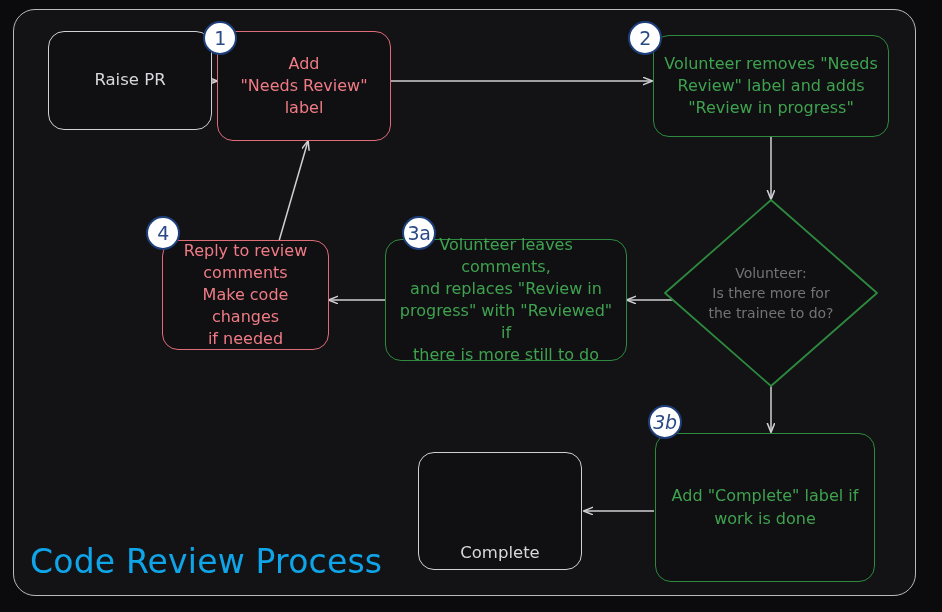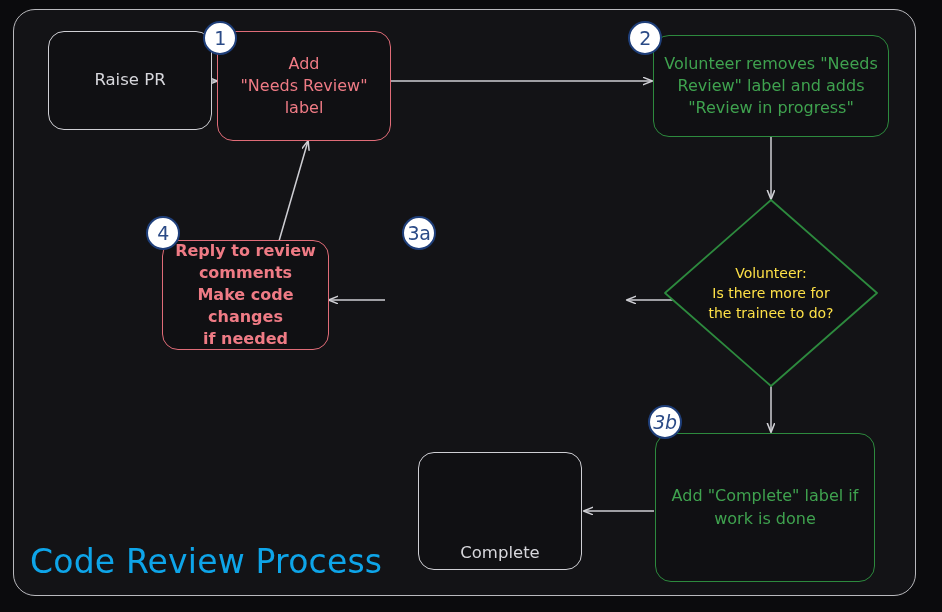--- a/index.html
+++ b/index.html
@@ -71,21 +71,21 @@
   }
   .diamond-text {
     position: absolute;
     left: 0; top: 0;
     width: 100%;
     height: 100%;
     display: flex;
     align-items: center;
     justify-content: center;
     text-align: center;
-    color: #fde047;
+    color: #737373;
     font-size: 14px;
     line-height: 1.45;
     white-space: pre-line;
   }
   
   .badge {
     position: absolute;
     width: 34px;
     height: 34px;
     border-radius: 50%;
@@ -159,22 +159,28 @@
 Review" label and adds
 "Review in progress"</span>
   </div>
 
   <div class="diamond-wrap" style="left:665px; top:200px; width:212px; height:186px;">
     <div class="diamond-text">Volunteer:
 Is there more for
 the trainee to do?</div>
   </div>
 
-
-  <div class="node red" style="left:162px; top:240px; width:167px; height:110px;font-weight:bold;">
+  <div class="node green" style="left:385px; top:239px; width:242px; height:122px;">
+    <span>Volunteer leaves comments,
+and replaces "Review in
+progress" with "Reviewed" if
+there is more still to do</span>
+  </div>
+
+  <div class="node red" style="left:162px; top:240px; width:167px; height:110px;">
     <span>Reply to review
 comments
 Make code changes
 if needed</span>
   </div>
 
   <div class="node green" style="left:655px; top:433px; width:220px; height:149px;">
     <span>Add "Complete" label if
 work is done</span>
   </div>

